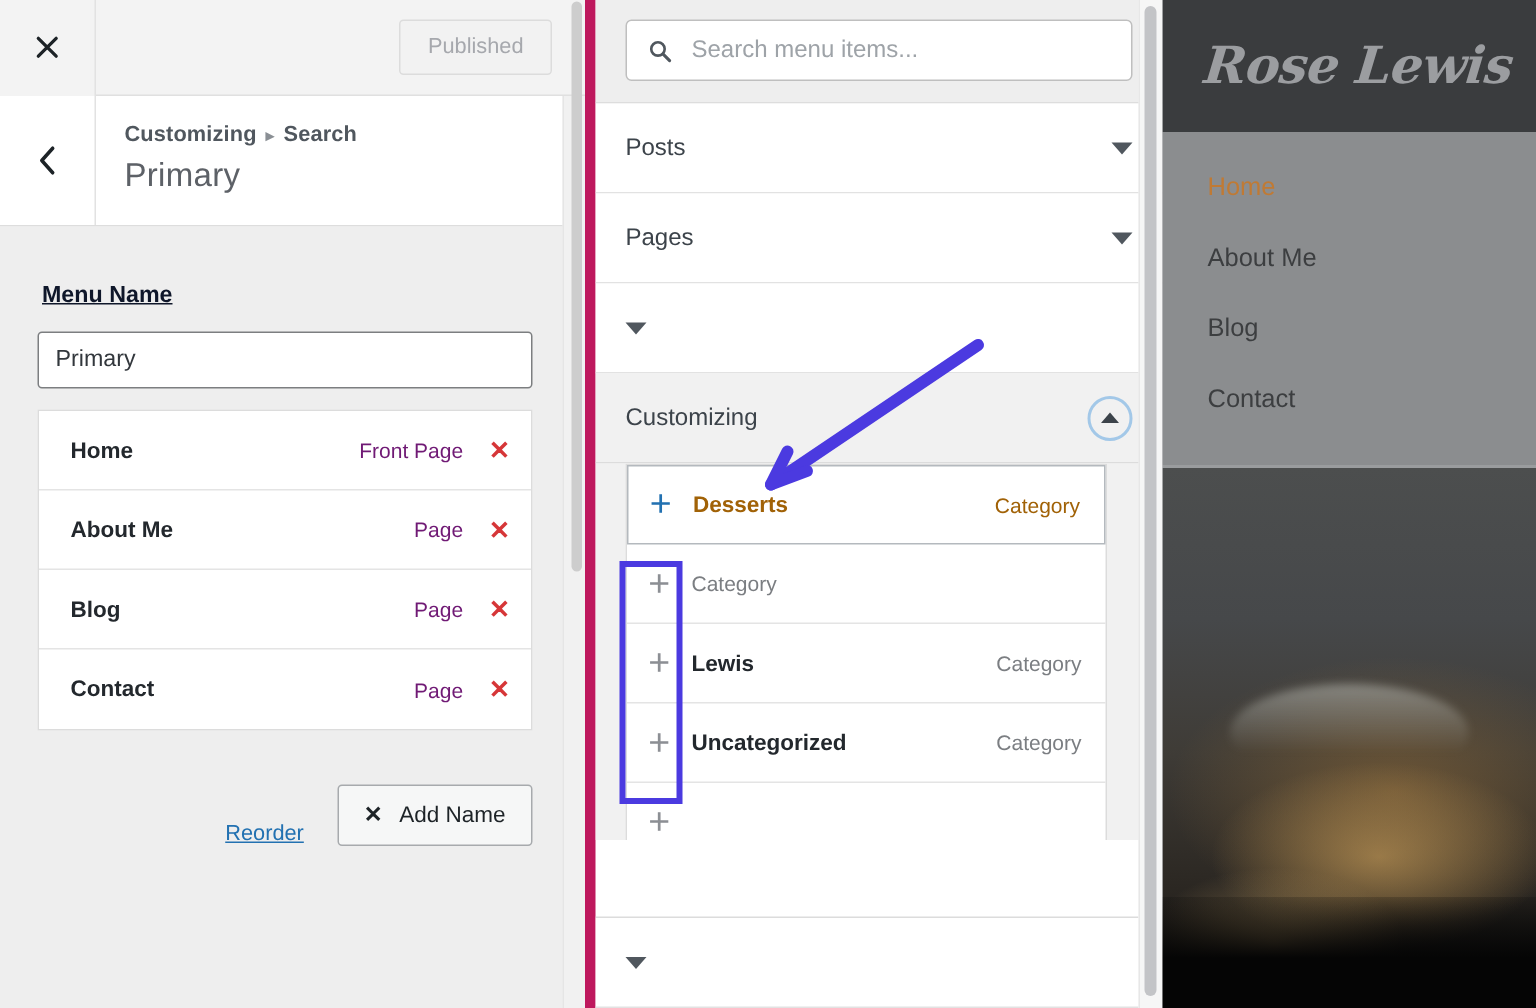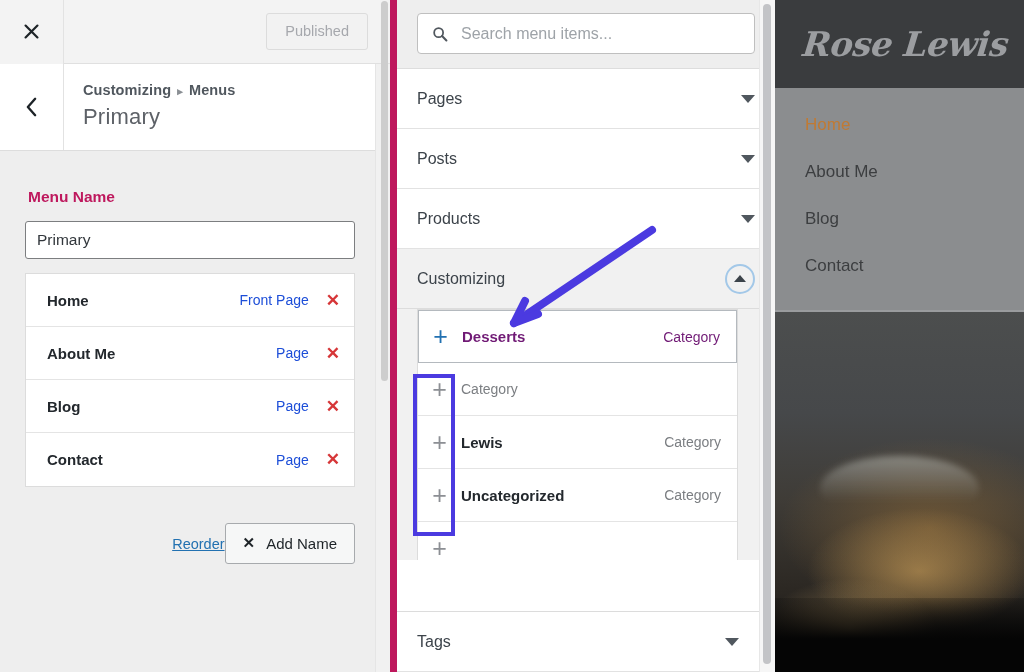--- a/index.html
+++ b/index.html
@@ -70,22 +70,23 @@
   }
 
   .sb-body {
     position: relative;
     height: calc(672px - 64px - 87px);
     background: #eeeeee;
     padding: 0 25px;
     overflow: hidden;
   }
   .menu-name-label {
-    font-size: 15.5px; font-weight: 700; color: #be185d;
+    font-size: 15.5px; font-weight: 700; color: #0f172a;
     padding: 37px 0 15px 3px;
+    text-decoration: underline;
   }
   .menu-name-input {
     width: 330px; height: 38px;
     border: 1px solid #7c7e80; border-radius: 3px;
     background: #fff;
     font-size: 15.5px; color: #32373c;
     padding: 0 11px;
     font-family: "Liberation Sans", sans-serif;
   }
   .menu-items {
@@ -96,29 +97,29 @@
   }
   .menu-item-row {
     display: flex; align-items: center;
     height: 53px;
     border-bottom: 1px solid #e4e4e4;
     padding: 0 14px 0 21px;
     cursor: pointer;
   }
   .menu-item-row:last-child { border-bottom: none; }
   .mi-title { font-size: 15px; font-weight: 700; color: #23282d; flex: 1; }
-  .mi-type { font-size: 14px; color: #1d4ed8; margin-right: 17px; padding-left: 48px; }
+  .mi-type { font-size: 14px; color: #701a75; margin-right: 17px; padding-left: 48px; }
   .mi-remove {
     color: #d63638; font-size: 17px; font-weight: 700;
     line-height: 1; cursor: pointer;
   }
   .sb-actions {
     width: 330px;
-    display: flex; align-items: center; justify-content: flex-end;
-    margin-top: 36px; 
+    display: flex; align-items: flex-end; justify-content: flex-end;
+    margin-top: 36px; gap: 22px;
   }
   .reorder-link {
     font-size: 14.5px; color: #2271b1;
     text-decoration: underline; cursor: pointer;
   }
   .add-items-btn {
     display: flex; align-items: center; gap: 11px;
     padding: 10px 17px 11px;
     background: #f6f7f7;
     border: 1px solid #a7aaad;
@@ -231,21 +232,21 @@
     width: 43px;
     display: flex; align-items: center; justify-content: center;
     font-size: 25px; line-height: 1; color: #8c8f94;
     font-weight: 400;
   }
   .cat-name { flex: 1; font-size: 15px; font-weight: 700; color: #23282d; }
   .cat-type { font-size: 14px; color: #7b7e82; }
   .cat-row.hover { border: 1px solid #b4b9be; border-bottom-color:#b4b9be; }
   .cat-row.hover .cat-plus { color: #2271b1; }
   .cat-row.hover .cat-name,
-  .cat-row.hover .cat-type { color: #701a75; font-weight: 700; }
+  .cat-row.hover .cat-type { color: #a16207; font-weight: 700; }
   .cat-row.hover .cat-type { font-weight: 400; }
 
   .cat-inner-scroll {
     position: absolute;
     right: 4px; top: 3px;
     width: 8px; height: 200px;
     background: #c3c4c7;
     border-radius: 4px;
   }
   .mid-outer-scroll {
@@ -353,21 +354,21 @@
     <div class="sb-header">
       <div class="back-btn">
         <svg viewBox="0 0 14 22">
           <path d="M11 2 L3 11 L11 20" stroke="#1d2327" stroke-width="2.6" fill="none" stroke-linecap="round" stroke-linejoin="round"></path>
         </svg>
       </div>
       <div class="sb-header-text">
         <div class="breadcrumb">
           <span>Customizing</span>
           <span class="sep">▸</span>
-          <span>Menus</span>
+          <span>Search</span>
         </div>
         <div class="panel-title">Primary</div>
       </div>
     </div>
 
     <div class="sb-body">
       <div class="menu-name-label">Menu Name</div>
       <input class="menu-name-input" type="text" value="Primary" style="">
 
       <div class="menu-items">
@@ -418,31 +419,30 @@
         <svg viewBox="0 0 20 20">
           <circle cx="8.3" cy="8.3" r="5.6" stroke="#50575e" stroke-width="2.2" fill="none"></circle>
           <path d="M12.6 12.6 L18 18" stroke="#50575e" stroke-width="2.6" stroke-linecap="round"></path>
         </svg>
         <input class="search-input" type="text" placeholder="Search menu items..." style="">
       </div>
     </div>
 
 
     <div class="accordion-row">
+      <span class="title">Posts</span>
+      <span class="caret-down"></span>
+    </div>
+
+    <div class="accordion-row">
       <span class="title">Pages</span>
       <span class="caret-down"></span>
     </div>
 
     <div class="accordion-row">
-      <span class="title">Posts</span>
-      <span class="caret-down"></span>
-    </div>
-
-    <div class="accordion-row">
-      <span class="title">Products</span>
       <span class="caret-down"></span>
     </div>
 
     <div class="accordion-row open">
       <span class="title">Customizing</span>
       <span class="toggle-circle">
         <span class="caret-up"></span>
       </span>
     </div>
 
@@ -477,21 +477,20 @@
           <span class="cat-name"></span>
           <span class="cat-type"></span>
         </div>
 
       </div>
       <div class="cat-inner-scroll"></div>
     </div>
 
     <div class="tags-row-wrap">
       <div class="accordion-row">
-        <span class="title">Tags</span>
         <span class="caret-down"></span>
       </div>
     </div>
 
     <div class="mid-scroll-track"></div>
     <div class="mid-outer-scroll"></div>
   </div>
 
   <div class="preview">
     <div class="site-header">

